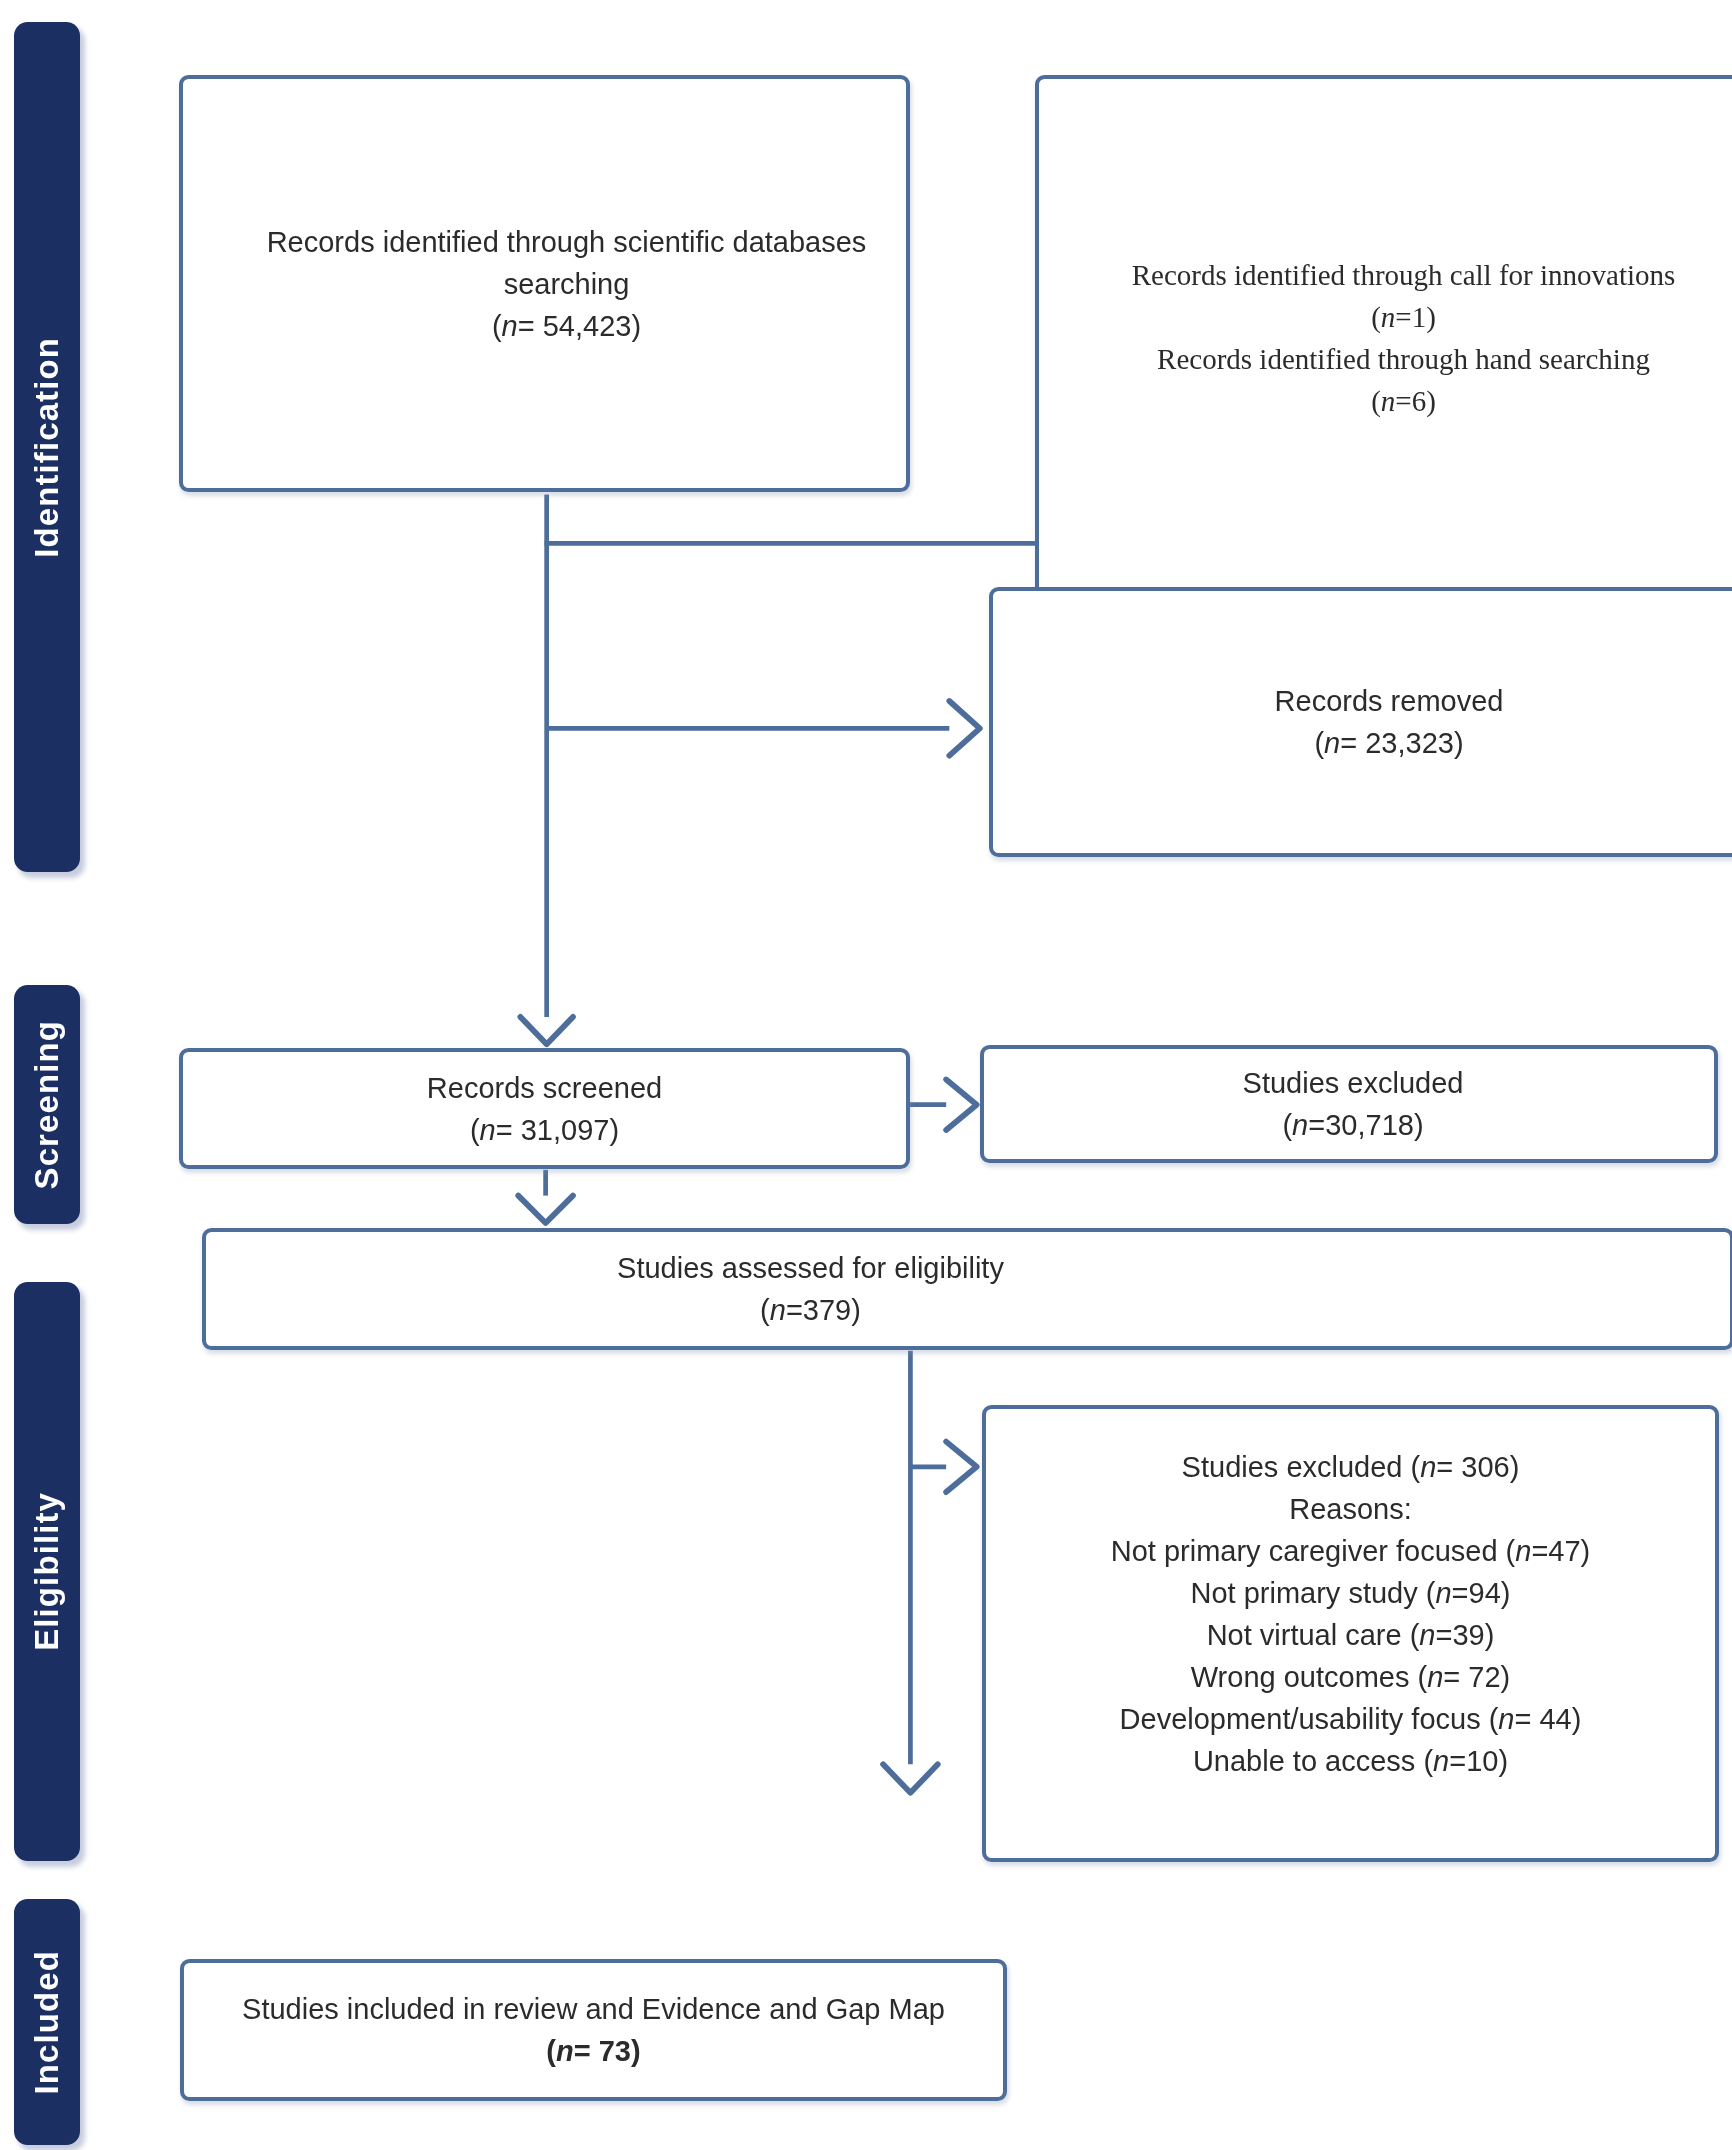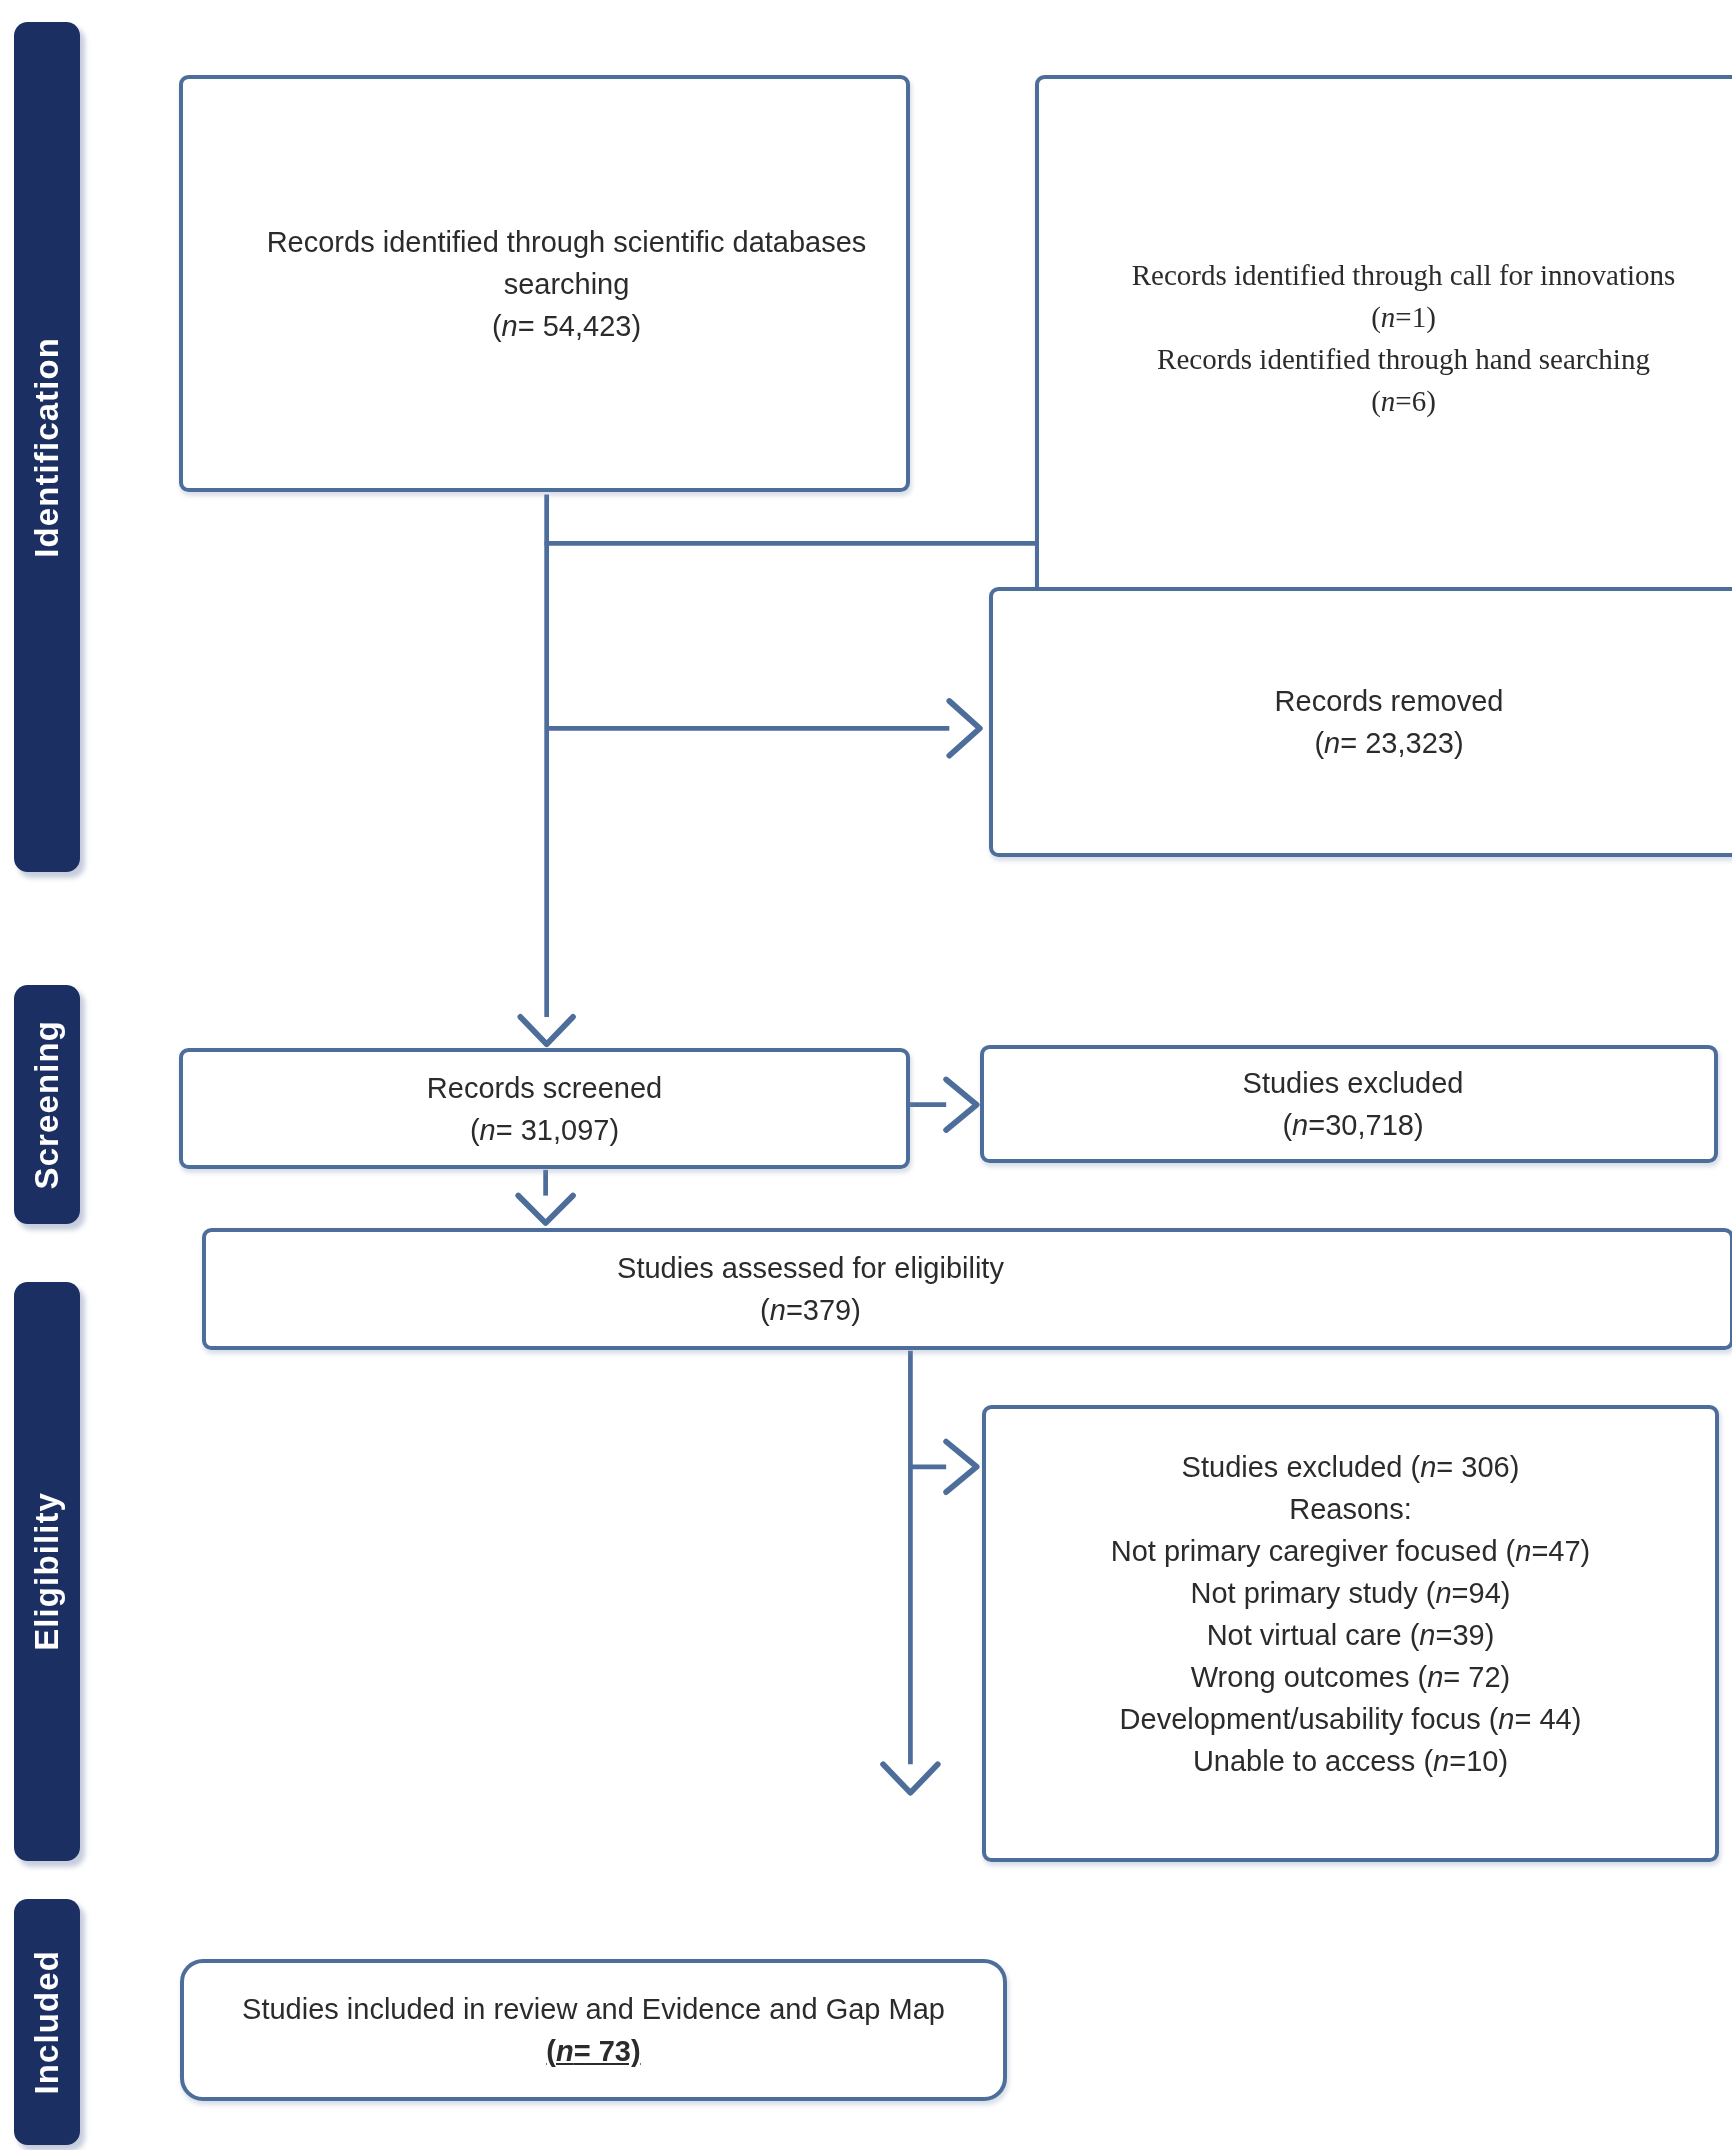--- a/index.html
+++ b/index.html
@@ -53,22 +53,22 @@
   .box .txt{ width:100%; }
   #box-db-search       { left:179px;  top:75px;  width:731px; height:417px;padding-left:44px; }
   #box-other-sources   { left:1035px; top:75px;  width:737px; height:526px;font-family:Liberation Serif, serif; }
   #box-removed         { left:989px; top:587px; width:800px; height:270px; }
   #box-screened        { left:179px;  top:1048px; width:731px; height:121px; }
   #box-excluded        { left:980px; top:1045px; width:738px; height:118px;padding-left:8px; }
   #box-assessed        { left:186px;  top:1228px; width:1532px; height:122px;margin-left:16px; }
   #box-assessed .txt   { padding-right:315px; } 
   #box-reasons         { left:982px; top:1405px; width:737px; height:457px; }
   #box-reasons .txt    { padding-bottom:40px; }
-  #box-included        { left:180px;  top:1959px; width:827px; height:142px;border-radius:23px; }
-  .bold-line{ font-weight:bold;text-decoration:underline; }
+  #box-included        { left:180px;  top:1959px; width:827px; height:142px; }
+  .bold-line{ font-weight:bold; }
 
   
   #connectors{
     position:absolute; left:0; top:0;
     width:1732px; height:2151px;
     pointer-events:none;
   }
   #connectors .shaft{ stroke:var(--line); stroke-width:9; fill:none; }
   #connectors .head { stroke:var(--line); stroke-width:11; fill:none;
                       stroke-linecap:round; stroke-linejoin:round; }

